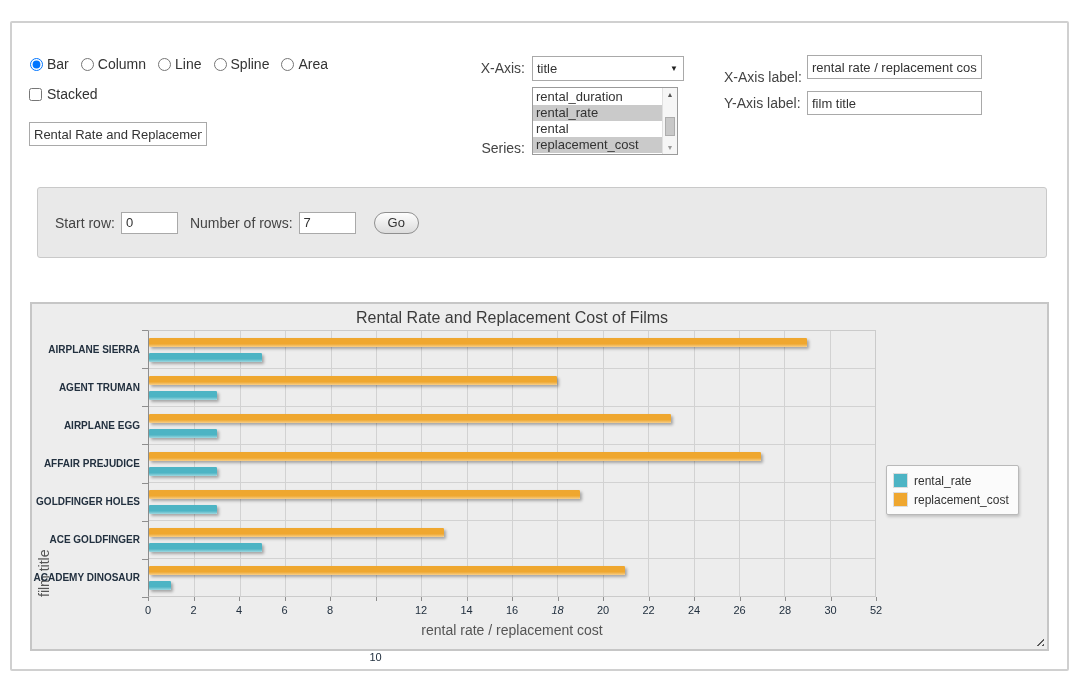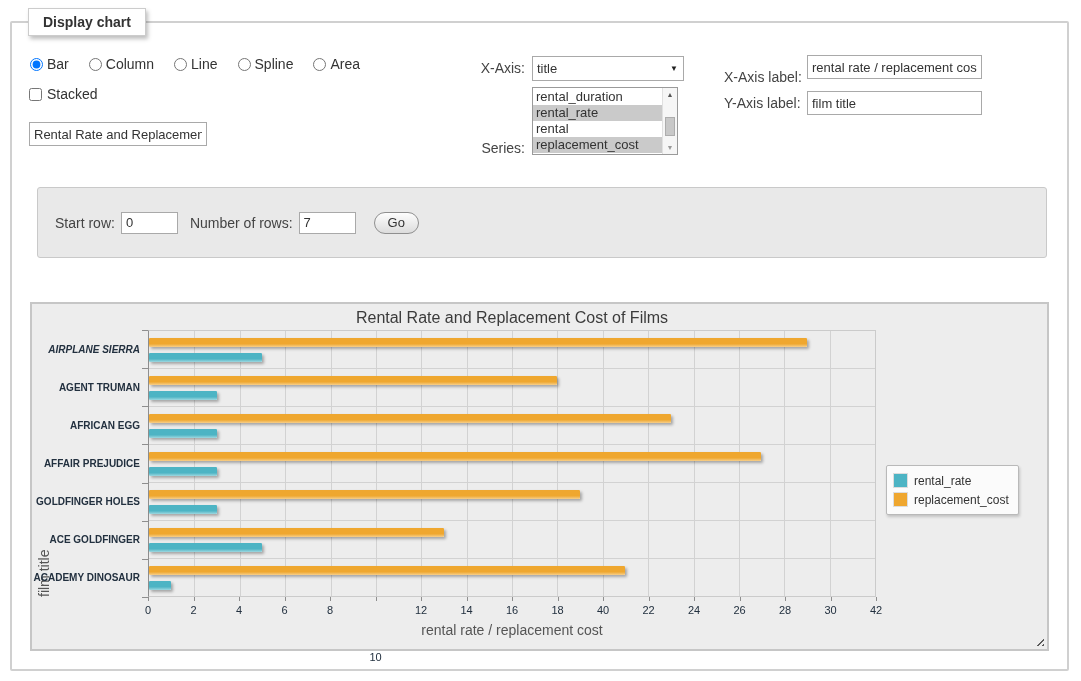--- a/index.html
+++ b/index.html
@@ -8,21 +8,21 @@
 
   
   .frame { position:absolute; left:10px; top:21px; width:1059px; height:650px;
     border:2px solid #d0d0d0; border-radius:2px; background:#fff; }
   .frame-legend { position:absolute; left:16px; top:-15px; background:#fff;
     border:1px solid #ccc; box-shadow:2px 3px 4px rgba(0,0,0,.25);
     padding:5px 14px; font-size:14px; font-weight:bold; color:#333; }
 
   
   .ctl { position:absolute; font-size:14px; color:#444; }
-  .radio-row { left:18px; top:33px; display:flex; align-items:center; gap:12px; }
+  .radio-row { left:18px; top:33px; display:flex; align-items:center; gap:4px; }
   .radio-item { display:flex; align-items:center; gap:4px; margin-right:8px; font-size:14px; color:#333; }
   .radio-item input { margin:0; }
   .check-row { left:17px; top:63px; display:flex; align-items:center; gap:5px; color:#333; }
   input[type=text] { position:absolute; border:1px solid #a9a9a9; background:#fff;
     font-family:"Liberation Sans",sans-serif; font-size:13px; color:#333; padding:2px 4px; border-radius:0; }
   .title-input { left:17px; top:99px; width:178px; height:24px; }
   .lbl-right { text-align:right; }
   .xaxis-lbl  { left:428px; top:37px; width:85px; }
   .series-lbl { left:428px; top:117px; width:85px; }
   .selwrap { position:absolute; left:520px; top:33px; width:152px; height:25px; }
@@ -88,21 +88,20 @@
   .legend-item { display:flex; align-items:center; gap:7px; height:19px; font-size:12px; color:#333; }
   .swatch { width:13px; height:13px; box-shadow:0 0 0 1px #ddd; }
   .resize-handle { position:absolute; right:3px; bottom:3px; width:11px; height:11px;
     clip-path:polygon(100% 0,100% 100%,0 100%);
     background:repeating-linear-gradient(-45deg,#5a5a5a 0 1.5px,transparent 1.5px 4px); }
 </style>
 </head>
 <body>
 
 <div class="frame">
-  <div class="frame-legend">Display chart</div>
 
   <div class="ctl radio-row">
       <label class="radio-item">
         <input type="radio" name="ctype" checked="" style="">
         <span>Bar</span>
       </label>
       <label class="radio-item">
         <input type="radio" name="ctype" style="">
         <span>Column</span>
       </label>
@@ -165,23 +164,23 @@
     <span>Number of rows:</span>
     <span class="lblgap"></span>
     <input type="text" value="7" style="">
     <button class="go-btn">Go</button>
   </div>
 
   <div class="chart-panel">
     <div class="hc-title">Rental Rate and Replacement Cost of Films</div>
     <div class="ylabel-title">film title</div>
     <div class="cat-labels">
-        <div class="cat-lab" style="top: 0%; height: 14.2857%; font-style: italic;">AIRPLANE SIERRA</div>
+        <div class="cat-lab" style="top: 0%; height: 14.2857%;">AIRPLANE SIERRA</div>
         <div class="cat-lab" style="top: 14.2857%; height: 14.2857%;">AGENT TRUMAN</div>
-        <div class="cat-lab" style="top: 28.5714%; height: 14.2857%;">AFRICAN EGG</div>
+        <div class="cat-lab" style="top: 28.5714%; height: 14.2857%;">AIRPLANE EGG</div>
         <div class="cat-lab" style="top: 42.8571%; height: 14.2857%;">AFFAIR PREJUDICE</div>
         <div class="cat-lab" style="top: 57.1429%; height: 14.2857%;">GOLDFINGER HOLES</div>
         <div class="cat-lab" style="top: 71.4286%; height: 14.2857%;">ACE GOLDFINGER</div>
         <div class="cat-lab" style="top: 85.7143%; height: 14.2857%;">ACADEMY DINOSAUR</div>
       </div>
     <div class="plot">
       <div class="rows">
           <div class="cat-row">
             <div class="bar bar-top" style="width: 90.5938%; background: linear-gradient(rgb(239, 167, 47) 0%, rgb(239, 167, 47) 65%, rgb(247, 207, 139) 100%);"></div>
             <div class="bar bar-bot" style="width: 15.5938%; background: linear-gradient(rgb(77, 180, 196) 0%, rgb(77, 180, 196) 65%, rgb(158, 216, 224) 100%);"></div>
@@ -240,35 +239,35 @@
         <div class="x-lab" style="left: 25%;">8</div>
         <div class="x-mark" style="left: 31.25%;"></div>
         <div class="x-lab" style="left: 31.25%; margin-top: 47px;">10</div>
         <div class="x-mark" style="left: 37.5%;"></div>
         <div class="x-lab" style="left: 37.5%;">12</div>
         <div class="x-mark" style="left: 43.75%;"></div>
         <div class="x-lab" style="left: 43.75%;">14</div>
         <div class="x-mark" style="left: 50%;"></div>
         <div class="x-lab" style="left: 50%;">16</div>
         <div class="x-mark" style="left: 56.25%;"></div>
-        <div class="x-lab" style="left: 56.25%;">18</div>
+        <div class="x-lab" style="left: 56.25%; font-style: italic;">18</div>
         <div class="x-mark" style="left: 62.5%;"></div>
-        <div class="x-lab" style="left: 62.5%;">40</div>
+        <div class="x-lab" style="left: 62.5%;">20</div>
         <div class="x-mark" style="left: 68.75%;"></div>
         <div class="x-lab" style="left: 68.75%;">22</div>
         <div class="x-mark" style="left: 75%;"></div>
         <div class="x-lab" style="left: 75%;">24</div>
         <div class="x-mark" style="left: 81.25%;"></div>
         <div class="x-lab" style="left: 81.25%;">26</div>
         <div class="x-mark" style="left: 87.5%;"></div>
         <div class="x-lab" style="left: 87.5%;">28</div>
         <div class="x-mark" style="left: 93.75%;"></div>
         <div class="x-lab" style="left: 93.75%;">30</div>
         <div class="x-mark" style="left: 100%;"></div>
-        <div class="x-lab" style="left: 100%;">42</div>
+        <div class="x-lab" style="left: 100%;">52</div>
       </div>
     <div class="xlabel-title">rental rate / replacement cost</div>
     <div class="legend">
         <div class="legend-item">
           <span class="swatch" style="background: rgb(77, 180, 196);"></span>
           <span>rental_rate</span>
         </div>
         <div class="legend-item">
           <span class="swatch" style="background: rgb(239, 167, 47);"></span>
           <span>replacement_cost</span>

